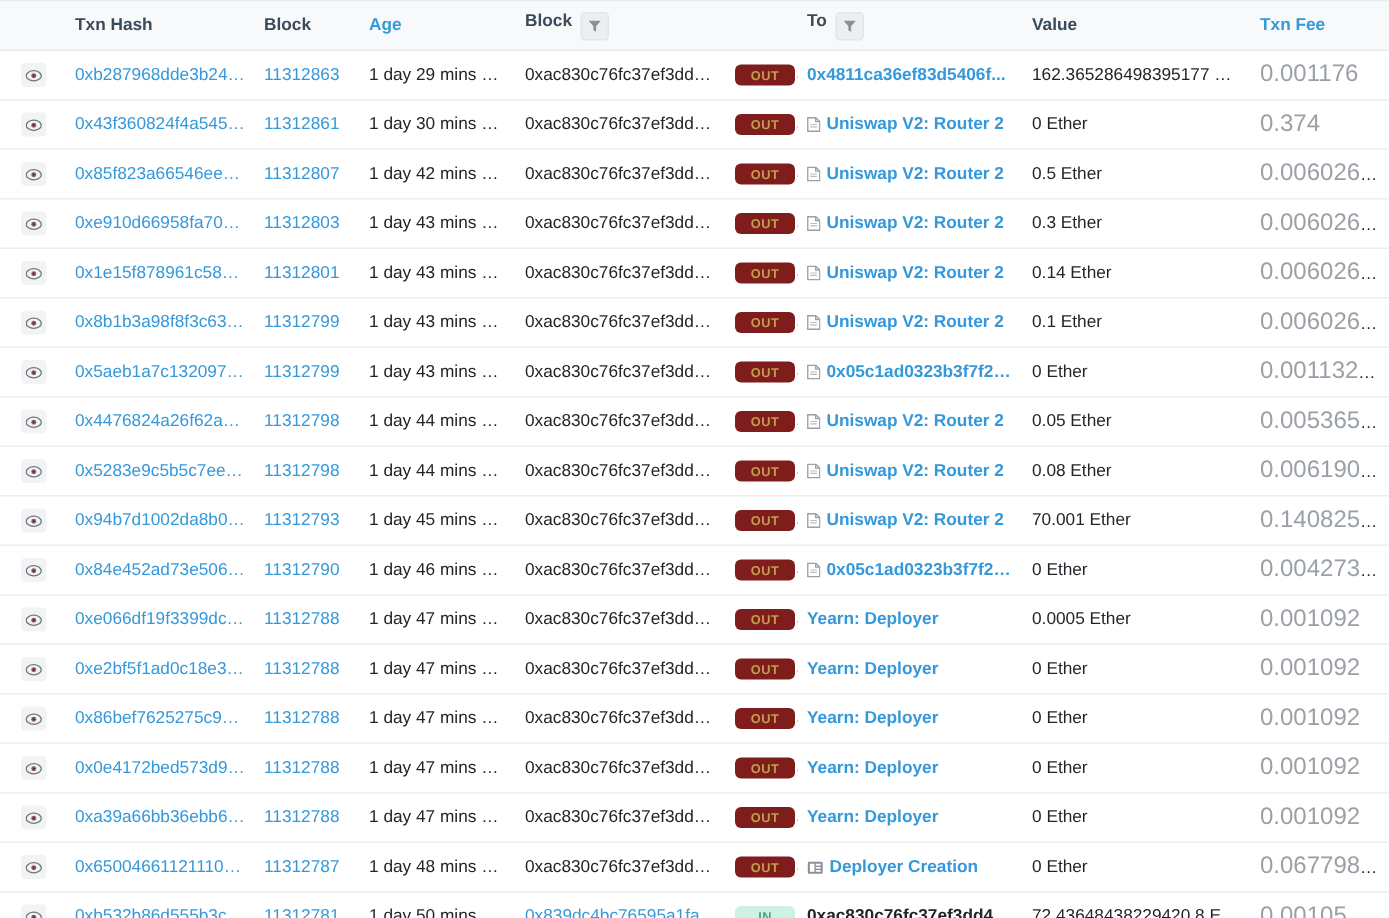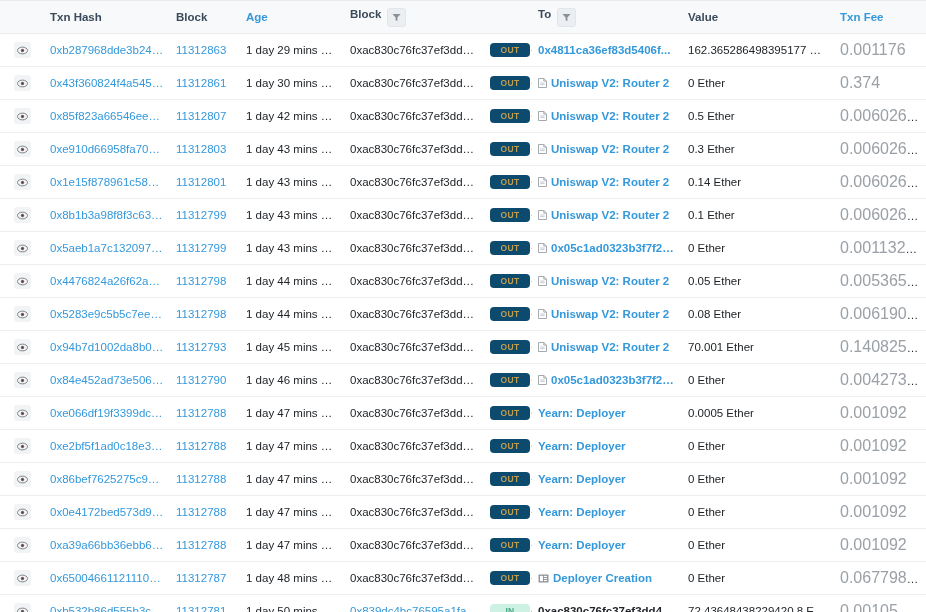--- a/index.html
+++ b/index.html
@@ -123,21 +123,21 @@
     padding: 3px 6px 2px;
     border-radius: 4px;
     font-size: 8.5px;
     font-weight: bold;
     letter-spacing: 0.3px;
     text-align: center;
     text-transform: uppercase;
     line-height: 1;
   }
   .badge-out {
-    background: #0c4a6e;
+    background: #7f1d1d;
     color: #c29d4e;
   }
   .badge-in {
     background: #cdf2e4;
     color: #46a785;
   }
 
   
   .to-wrap {
     display: flex;

